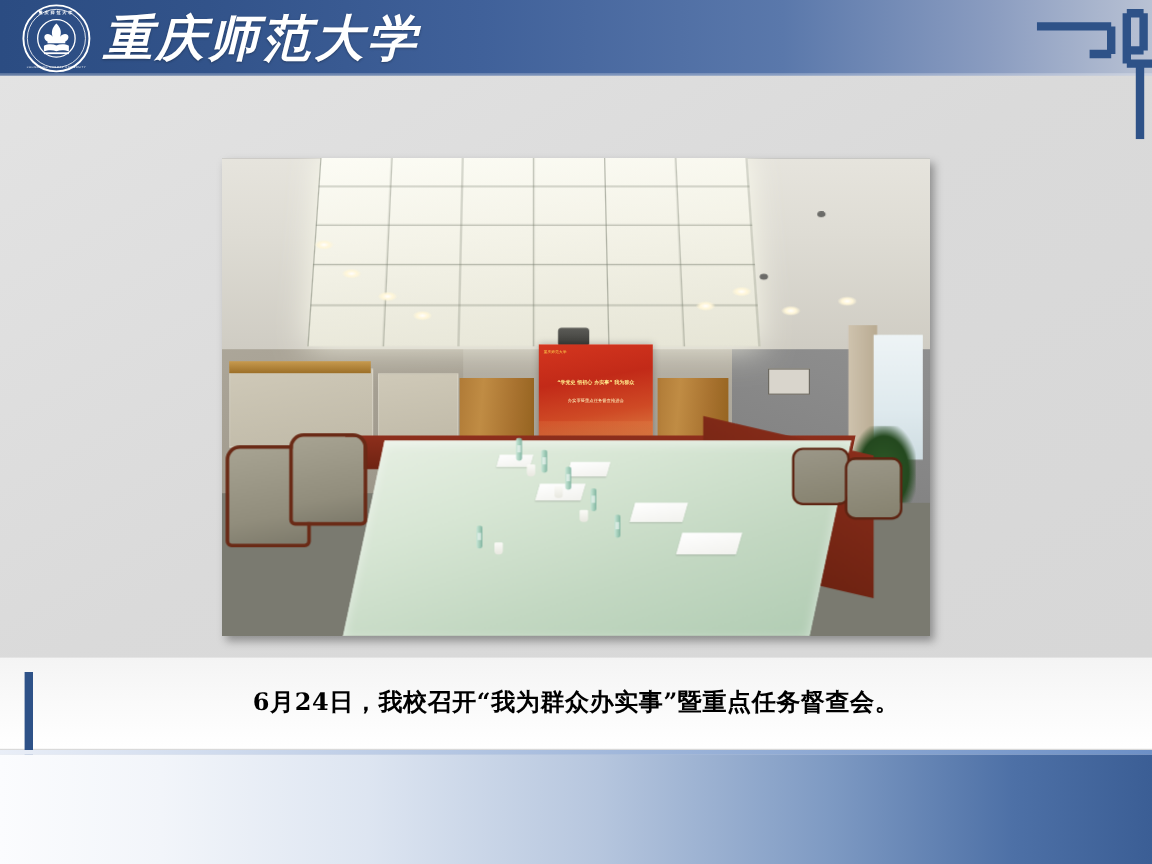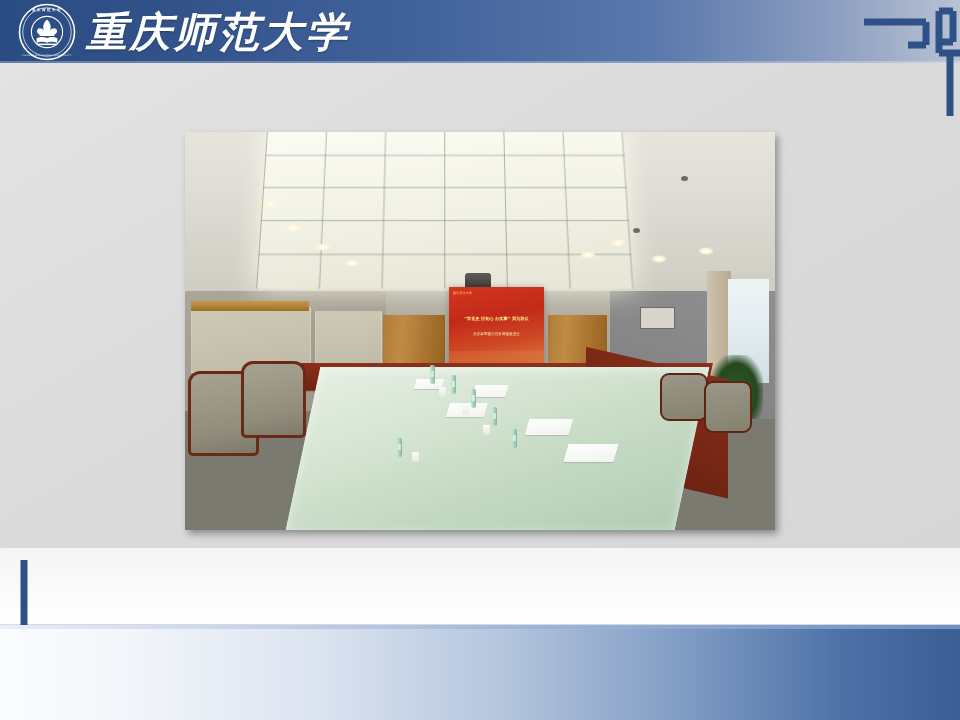--- a/index.html
+++ b/index.html
@@ -569,20 +569,21 @@
       <div class="bottle" style="left:36.0%; top:77.0%;"></div>
 
       <div class="cup" style="left:43.0%; top:64.0%;"></div>
       <div class="cup" style="left:47.0%; top:68.5%;"></div>
       <div class="cup" style="left:50.5%; top:73.5%;"></div>
       <div class="cup" style="left:38.5%; top:80.5%;"></div>
     </div>
   </div>
 
   <div class="caption-zone"></div>
+  <div class="caption">6月24日，我校召开“我为群众办实事”暨重点任务督查会。</div>
 
   <div class="ornament-bl">
     <svg viewBox="0 0 96 152" width="96" height="152" aria-hidden="true">
       <g fill="none" stroke="#2e5288" stroke-width="7">
         <path d="M10 0 V92"></path>
         <path d="M10 92 H34"></path>
         <path d="M34 92 V112"></path>
         <path d="M0 104 H22"></path>
         <path d="M22 104 V148"></path>
         <path d="M22 148 H6"></path>

